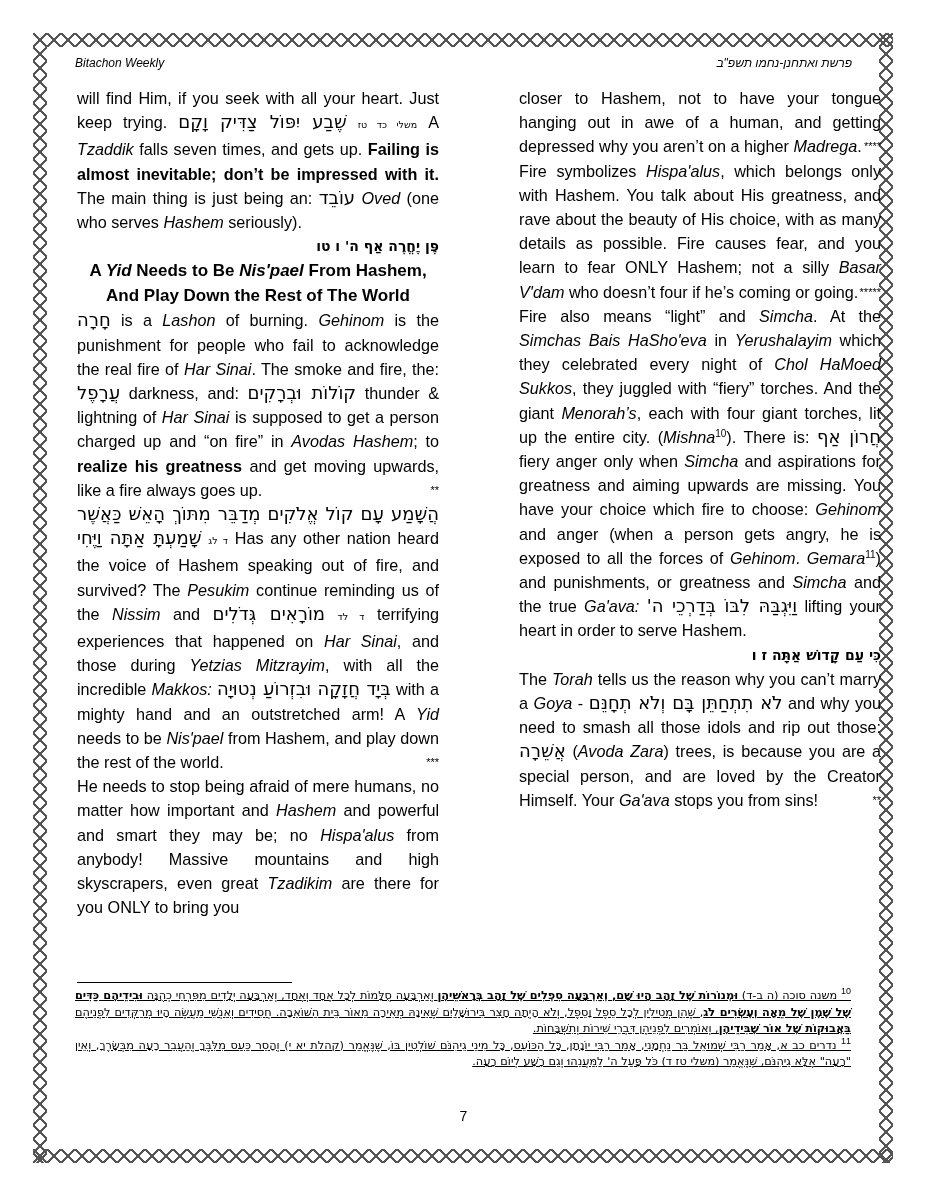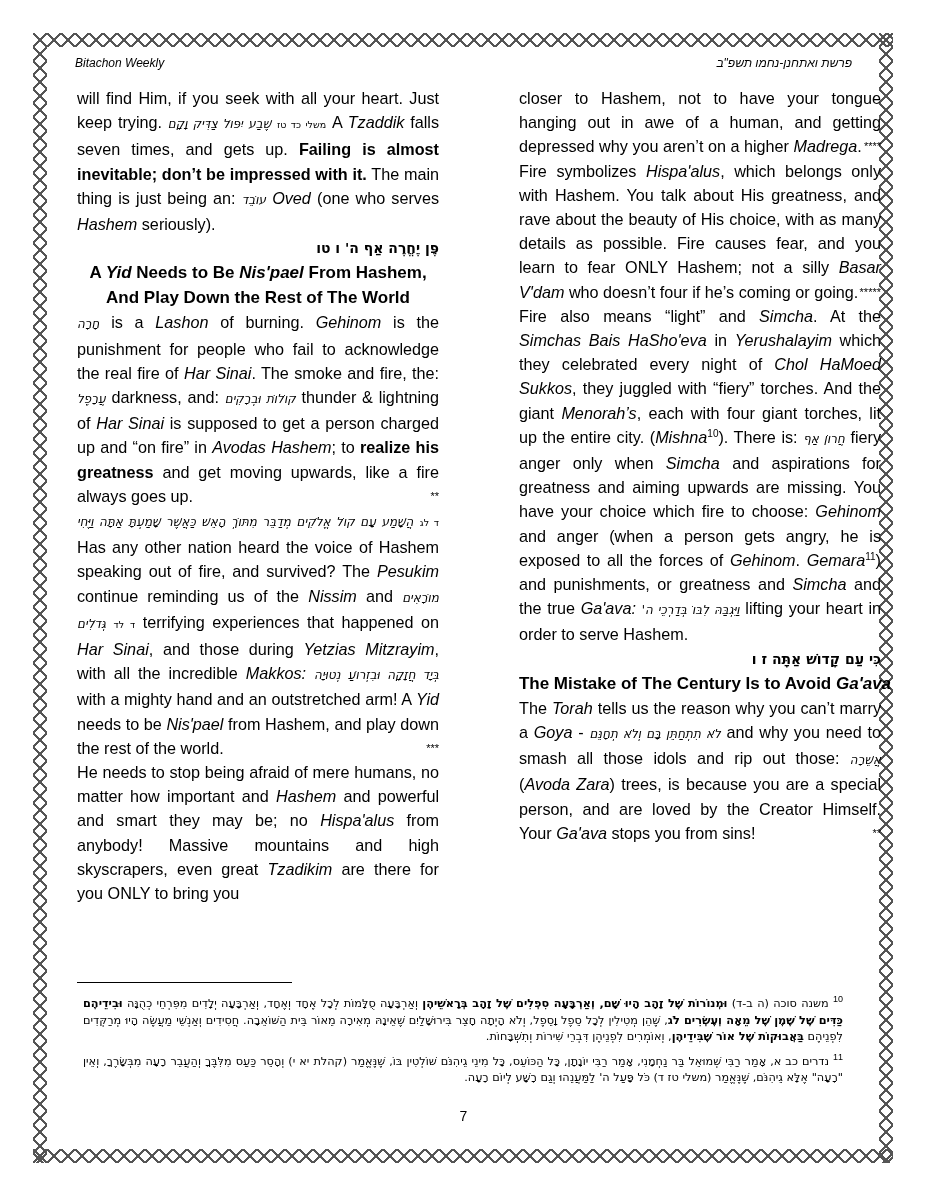--- a/index.html
+++ b/index.html
@@ -22,30 +22,30 @@
       linear-gradient(-45deg, transparent 44%, #555 44%, #555 56%, transparent 56%);
     background-size: 14px 14px; background-repeat: repeat-y;
   }
   .header { position:absolute; top:56px; left:75px; right:75px; height:20px; font-size:12px;font-style:italic; }
   .header .left { position:absolute; left:0; top:0; font-family:"Liberation Sans", sans-serif; }
   .header .right { position:absolute; right:0; top:0; direction:rtl; }
   .col { position:absolute; top:86px; width:362px; font-size:16.2px; line-height:24.2px; text-align:justify; }
   .col.left { left:77px; }
   .col.right { left:489px;margin-left:30px; }
   .col p { margin:0; }
-  .he { font-family:"DejaVu Sans", sans-serif; font-size:12px;font-style:italic; }
+  .he { font-family:"DejaVu Sans", sans-serif; font-size:18px; }
   .ref { font-family:"DejaVu Sans", sans-serif; font-size:9.5px; }
   .stars { float:right; font-size:11px; }
   .hb { font-weight:bold; font-family:"DejaVu Sans", sans-serif; font-size:14px; direction:rtl; }
   .title { text-align:center; font-weight:bold; font-size:17px; line-height:25px; }
   .title.wide { margin-left:-20px; margin-right:-30px; white-space:nowrap; }
   sup { font-size:10px; line-height:0; }
   .footrule { position:absolute; left:77px; top:982px; width:215px; border-top:1px solid #000; }
   .footnotes { position:absolute; left:75px; width:776px; top:988px; direction:rtl; text-align:justify; font-family:"DejaVu Sans", sans-serif; font-size:11.3px; line-height:16.5px; }
-  .footnotes p { margin:8px; }
+  .footnotes p { margin:0;text-decoration:underline; }
   .footnotes sup { font-family:"Liberation Sans", sans-serif; font-size:9px; }
   .pagenum { position:absolute; top:1108px; left:0; width:927px; text-align:center; font-size:14px; }
 </style>
 </head>
 <body>
 
 <div class="border">
   <div class="edge top"></div>
   <div class="edge bottom"></div>
   <div class="edge left"></div>
@@ -80,23 +80,20 @@
   <p>
     <span>closer to Hashem, not to have your tongue hanging out in awe of a human, and getting depressed why you aren’t on a higher </span><i>Madrega</i><span>.</span><span class="stars">****</span>
   </p>
   <p>
     <span>Fire symbolizes </span><i>Hispa'alus</i><span>, which belongs only with Hashem. You talk about His greatness, and rave about the beauty of His choice, with as many details as possible. Fire causes fear, and you learn to fear ONLY Hashem; not a silly </span><i>Basar V'dam</i><span> who doesn’t four if he’s coming or going.</span><span class="stars">*****</span>
   </p>
   <p>
     <span>Fire also means “light” and </span><i>Simcha</i><span>. At the </span><i>Simchas Bais HaSho'eva</i><span> in </span><i>Yerushalayim</i><span> which they celebrated every night of </span><i>Chol HaMoed Sukkos</i><span>, they juggled with “fiery” torches. And the giant </span><i>Menorah’s</i><span>, each with four giant torches, lit up the entire city. (</span><i>Mishna</i><sup>10</sup><span>). There is: </span><span class="he" dir="rtl">חֲרוֹן אַף</span><span> fiery anger only when </span><i>Simcha</i><span> and aspirations for greatness and aiming upwards are missing. You have your choice which fire to choose: </span><i>Gehinom</i><span> and anger (when a person gets angry, he is exposed to all the forces of </span><i>Gehinom</i><span>. </span><i>Gemara</i><sup>11</sup><span>) and punishments, or greatness and </span><i>Simcha</i><span> and the true </span><i>Ga'ava:</i><span> </span><span class="he" dir="rtl">וַיִּגְבַּהּ לִבּוֹ בְּדַרְכֵי ה'</span><span> lifting your heart in order to serve Hashem.</span>
   </p>
   <div class="hb">כִּי עַם קָדוֹשׁ אַתָּה ז ו</div>
-  <div class="title wide">
-    <span>The Mistake of The Century Is to Avoid </span><i>Ga'ava</i>
-  </div>
   <p>
     <span>The </span><i>Torah</i><span> tells us the reason why you can’t marry a </span><i>Goya</i><span> - </span><span class="he" dir="rtl">לֹא תִתְחַתֵּן בָּם וְלֹא תְחָנֵּם</span><span> and why you need to smash all those idols and rip out those: </span><span class="he" dir="rtl">אֲשֵׁרָה</span><span> (</span><i>Avoda Zara</i><span>) trees, is because you are a special person, and are loved by the Creator Himself. Your </span><i>Ga'ava</i><span> stops you from sins!</span><span class="stars">**</span>
   </p>
 </div>
 
 <div class="footrule"></div>
 <div class="footnotes">
   <p>
     <sup>10</sup><span> משנה סוכה (ה ב-ד) </span><b>וּמְנוֹרוֹת שֶׁל זָהָב הָיוּ שָׁם, וְאַרְבָּעָה סִפְלִים שֶׁל זָהָב בְּרָאשֵׁיהֶן</b><span> וְאַרְבָּעָה סֻלָּמוֹת לְכָל אֶחָד וְאֶחָד, וְאַרְבָּעָה יְלָדִים מִפִּרְחֵי כְהֻנָּה </span><b>וּבִידֵיהֶם כַּדִּים שֶׁל שֶׁמֶן שֶׁל מֵאָה וְעֶשְׂרִים לֹג</b><span>, שֶׁהֵן מְטִילִין לְכָל סֵפֶל וָסֵפֶל, וְלֹא הָיְתָה חָצֵר בִּירוּשָׁלַיִם שֶׁאֵינָהּ מְאִירָה מֵאוֹר בֵּית הַשּׁוֹאֵבָה. חֲסִידִים וְאַנְשֵׁי מַעֲשֶׂה הָיוּ מְרַקְּדִים לִפְנֵיהֶם </span><b>בַּאֲבוּקוֹת שֶׁל אוֹר שֶׁבִּידֵיהֶן</b><span>, וְאוֹמְרִים לִפְנֵיהֶן דִּבְרֵי שִׁירוֹת וְתִשְׁבָּחוֹת.</span>
   </p>

